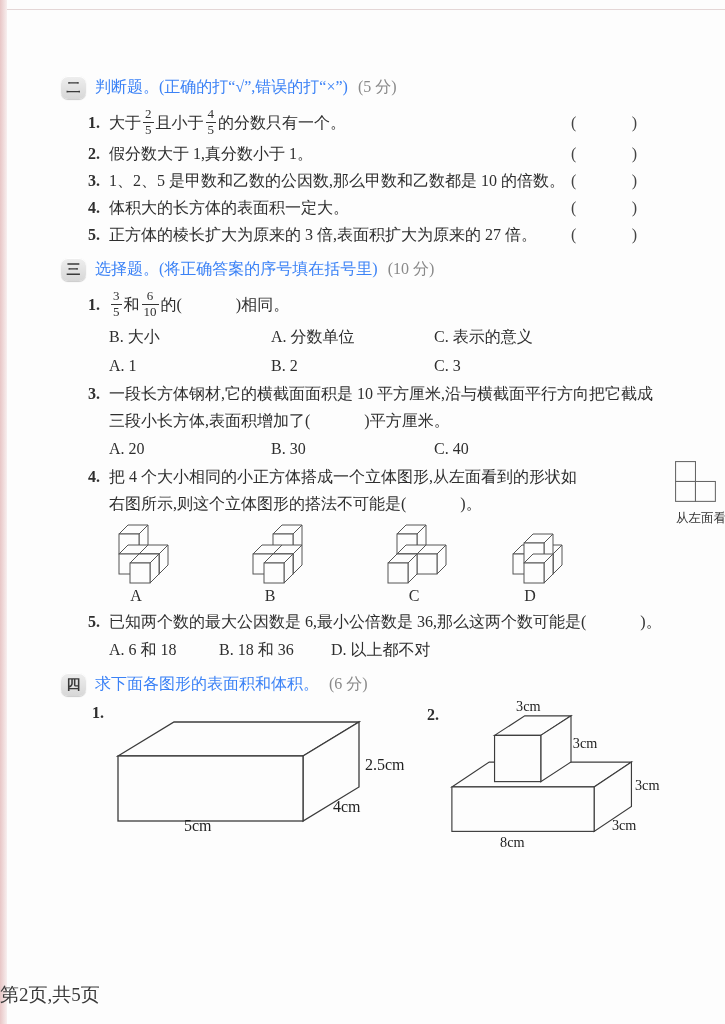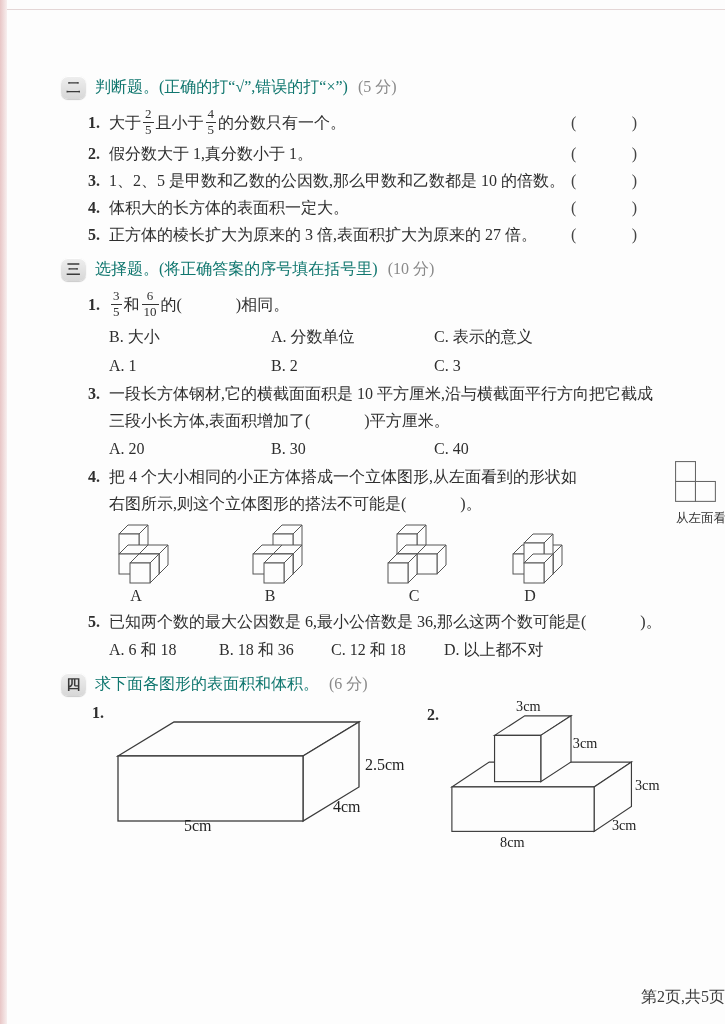--- a/index.html
+++ b/index.html
@@ -30,21 +30,21 @@
 
   section { margin-bottom: 10px; }
   .sec-header { display: flex; align-items: center; gap: 9px; margin-left: -27px; margin-bottom: 7px; }
   .badge {
     width: 25px; height: 23px; border-radius: 7px;
     background: linear-gradient(#efefef, #d7d7d7);
     box-shadow: 0 1px 1px rgba(0,0,0,.2), inset 0 1px 0 #fff;
     display: flex; align-items: center; justify-content: center;
     font-size: 14px; font-weight: bold; color: #3a3a3a;
   }
-  .sec-title { color: #0f766e; }
+  .sec-title { color: #3b82f6; }
   .score { color: #8a8a8a; margin-left: 1px; }
 
   .q { position: relative; line-height: 26px; margin-bottom: 1px; }
   .q.tall { line-height: 34px; }
   .qno { display: inline-block; width: 21px; font-weight: bold; }
   .indent { margin-left: 21px; }
   .bracket {
     position: absolute; right: 28px; top: 0; bottom: 0; width: 66px;
     display: flex; justify-content: space-between; align-items: center;
     color: #444;
@@ -79,21 +79,21 @@
   .lineart { stroke: #555; stroke-width: 1; fill: #fdfdfd; }
   .lineart2 { stroke: #3c3c3c; stroke-width: 1.3; fill: #fdfdfd; }
   .svgtxt { font-family: "Liberation Serif", "DejaVu Serif", serif; fill: #222; }
 
   .figs { display: flex; margin-top: 8px; }
   .figblock { position: relative; }
   .figno { position: absolute; font-weight: bold; font-size: 16px; }
 
   footer {
     position: absolute; bottom: 16px; left: 0; width: 100%;
-    text-align: right; font-size: 16px; color: #3a3a3a;
+    text-align: left; font-size: 19px; color: #3a3a3a;
   }
 </style>
 </head>
 <body>
 
 <div class="page">
   <div class="edge-left"></div>
   <div class="edge-top"></div>
 
   <div class="content">
@@ -285,21 +285,20 @@
           <div class="clabel">D</div>
         </div>
       </div>
 
       <div class="q">
         <span class="qno">5.</span><span>已知两个数的最大公因数是 6,最小公倍数是 36,那么这两个数可能是(</span><span class="gap"></span><span>)。</span>
       </div>
       <div class="opts opts4">
         <span>A. 6 和 18</span>
         <span>B. 18 和 36</span>
-        <span>C. 12 和 18</span>
         <span>D. 以上都不对</span>
       </div>
     </section>
 
     <section>
       <div class="sec-header">
         <span class="badge">四</span>
         <span class="sec-title">求下面各图形的表面积和体积。</span>
         <span class="score">(6 分)</span>
       </div>

